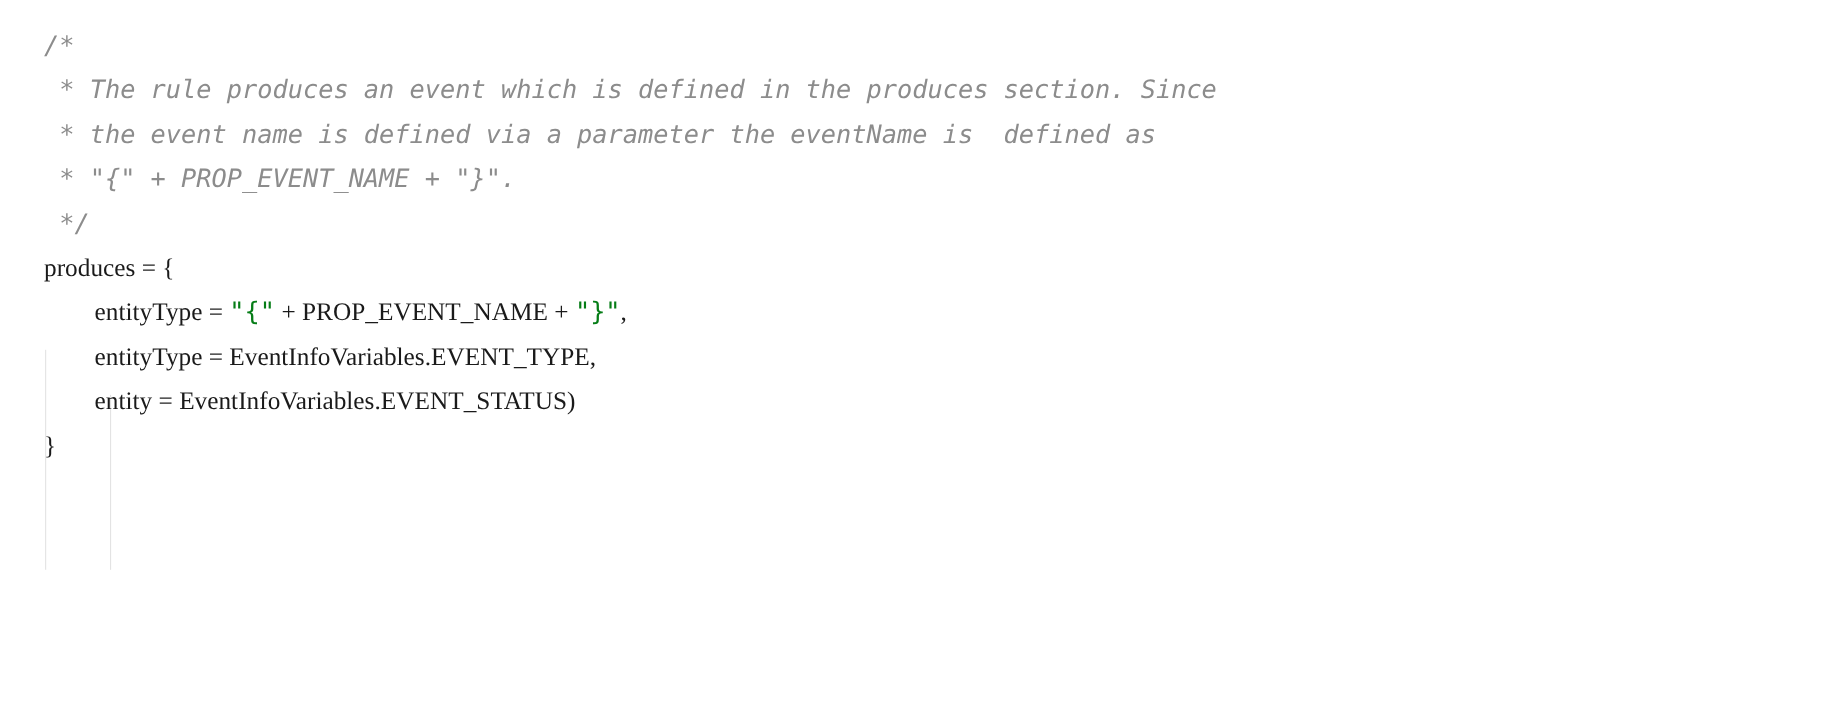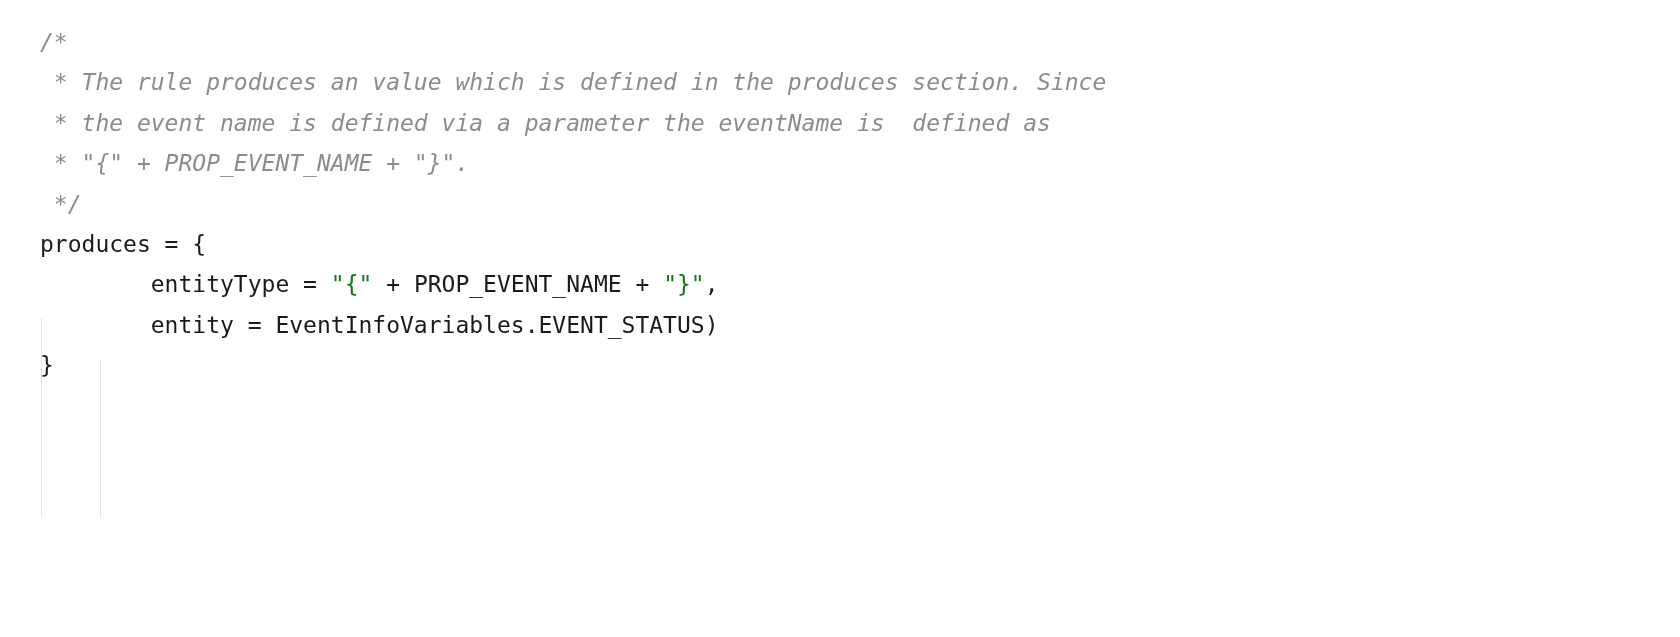--- a/index.html
+++ b/index.html
@@ -59,40 +59,42 @@
     color: #1c1c1c;
   }
 
   .tok { white-space: pre; }
   .tok-comment {
     color: #8c8c8c;
     font-style: italic;
   }
   .tok-plain {
     color: #1a1a1a;
+    font-family: Liberation Serif, serif;
   }
   .tok-string {
     color: #067d17;
   }
 </style>
 </head>
 <body>
 
 <div id="editor">
 
   <div class="indent-guides">
     <div class="indent-guide g1"></div>
     <div class="indent-guide g2"></div>
   </div>
 
   <div class="code-lines" id="code-lines">
       <div class="code-line"><span class="tok tok-comment">/*</span></div>
-      <div class="code-line"><span class="tok tok-comment"> * The rule produces an value which is defined in the produces section. Since</span></div>
+      <div class="code-line"><span class="tok tok-comment"> * The rule produces an event which is defined in the produces section. Since</span></div>
       <div class="code-line"><span class="tok tok-comment"> * the event name is defined via a parameter the eventName is  defined as</span></div>
       <div class="code-line"><span class="tok tok-comment"> * "{" + PROP_EVENT_NAME + "}".</span></div>
       <div class="code-line"><span class="tok tok-comment"> */</span></div>
       <div class="code-line"><span class="tok tok-plain">produces = {</span></div>
       <div class="code-line"><span class="tok tok-plain">        entityType = </span><span class="tok tok-string">"{"</span><span class="tok tok-plain"> + PROP_EVENT_NAME + </span><span class="tok tok-string">"}"</span><span class="tok tok-plain">,</span></div>
+      <div class="code-line"><span class="tok tok-plain">        entityType = EventInfoVariables.EVENT_TYPE,</span></div>
       <div class="code-line"><span class="tok tok-plain">        entity = EventInfoVariables.EVENT_STATUS)</span></div>
       <div class="code-line"><span class="tok tok-plain">}</span></div>
     </div>
 
 </div>
 
 </body></html>

